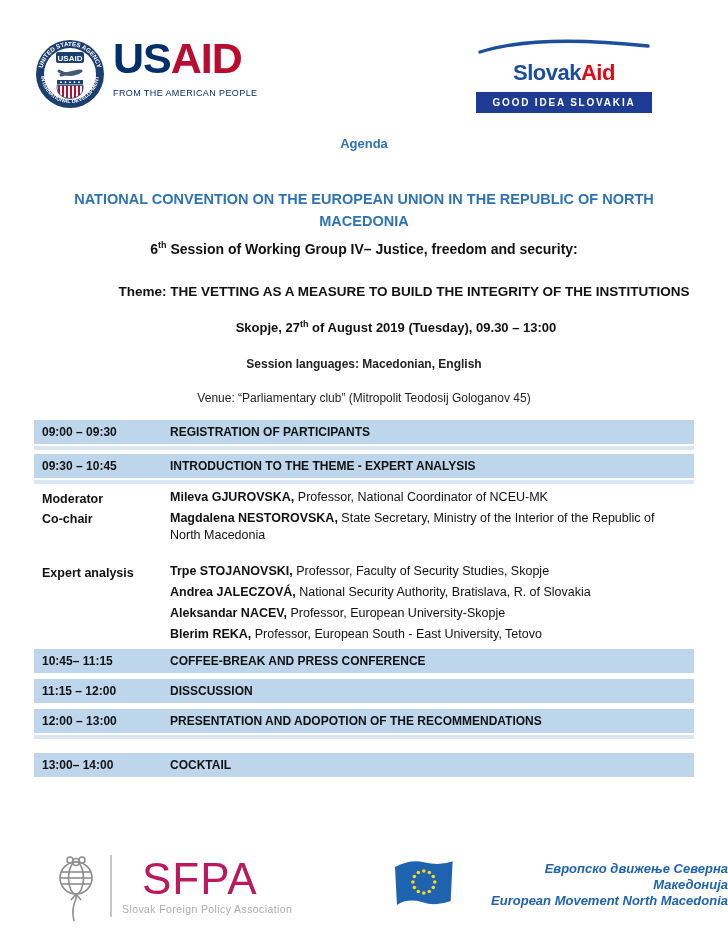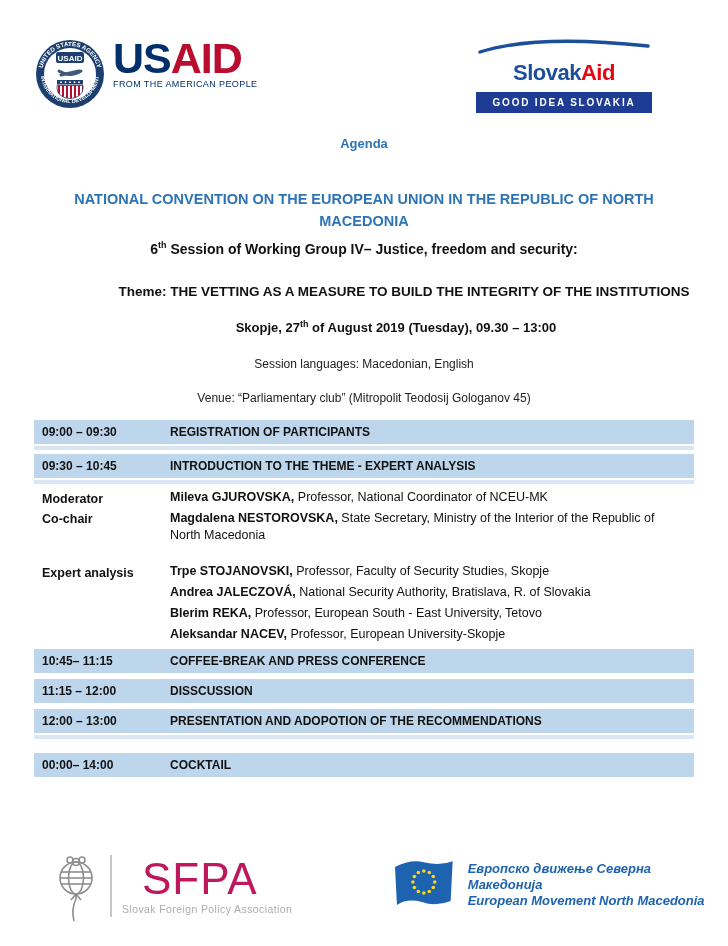--- a/index.html
+++ b/index.html
@@ -9,39 +9,39 @@
   }
   .abs{position:absolute;}
   .center{left:0;width:728px;text-align:center;}
 
   
   .usaid{left:34px;top:38px;display:flex;align-items:flex-start;}
   .usaid-word{margin-left:7px;line-height:1;}
   .usaid-word .mark{font-size:43px;font-weight:700;letter-spacing:-1px;line-height:40px;}
   .usaid-us{color:#002F6C;}
   .usaid-aid{color:#BA0C2F;}
-  .usaid-tag{font-size:9px;color:#002F6C;letter-spacing:.4px;margin-top:2px;font-weight:400;}
+  .usaid-tag{font-size:9px;color:#002F6C;letter-spacing:.4px;margin-top:11px;font-weight:400;}
 
   
   .slovakaid{left:476px;top:38px;width:176px;text-align:center;}
   .sa-word{font-size:22px;font-weight:700;line-height:30px;letter-spacing:-.5px;}
   .sa-slovak{color:#1B4E9B;}
   .sa-aid{color:#E30613;}
   .sa-box{margin-top:4px;background:#1E3C94;color:#fff;font-size:10px;font-weight:700;
           letter-spacing:1.8px;padding:5px 0;}
 
   
   .agenda{top:136px;font-size:13px;font-weight:700;color:#2E74B5;}
   .main-title{top:188px;left:64px;width:600px;text-align:center;font-size:14.5px;font-weight:700;
               color:#2E74B5;line-height:22px;}
   .session-line{top:240px;font-size:14px;font-weight:700;color:#111;}
   .session-line sup,.date-line sup{font-size:9px;font-weight:700;}
   .theme-line{top:284px;font-size:13.5px;font-weight:700;color:#111;padding-left:40px;}
   .date-line{top:319px;font-size:13px;font-weight:700;color:#111;padding-left:32px;}
-  .lang-line{top:357px;font-size:12px;color:#222;}
+  .lang-line{top:357px;font-size:12px;color:#222;font-weight:bold;}
   .venue-line{top:391px;font-size:12px;color:#222;}
 
   
   .schedule{left:34px;top:420px;width:660px;}
   .s-row{display:flex;align-items:center;background:#BDD6EC;padding:5px 8px;
          font-weight:700;font-size:12px;color:#111;}
   .s-time{width:128px;flex:none;}
   .s-title{flex:1;}
   .s-strip{height:4px;background:#D9E6F3;margin-top:2px;}
   .gap4{height:4px;} .gap6{height:6px;} .gap8{height:8px;} .gap14{height:14px;}
@@ -52,21 +52,21 @@
   .s-entry b{font-weight:700;}
 
   
   .sfpa{left:50px;top:848px;display:flex;align-items:center;}
   .sfpa-divider{width:2px;height:62px;background:#C6C6C6;margin:0 10px 0 8px;}
   .sfpa-text .acro{font-size:44px;font-weight:400;color:#be185d;letter-spacing:1px;line-height:44px;margin-left:20px;}
   .sfpa-text .sub{font-size:10.5px;color:#ACACAC;letter-spacing:.4px;margin-top:2px;}
 
   .eumov{left:392px;top:858px;display:flex;align-items:center;}
   .eumov-text{margin-left:12px;color:#1E63B0;font-weight:700;font-style:italic;
-              font-size:13px;line-height:16px;}
+              font-size:13px;line-height:16px;text-align:right;}
 </style>
 </head>
 <body>
 
 <div class="page">
 
   <div class="abs usaid">
     <svg width="72" height="72" viewBox="0 0 72 72">
       <defs>
         <pattern id="usStripes" width="4" height="8" patternUnits="userSpaceOnUse">
@@ -159,22 +159,22 @@
     </div>
     <div class="gap8"></div>
 
     <div class="s-detail">
       <div class="s-label">
         <div>Expert analysis</div>
       </div>
       <div class="s-entries">
         <div class="s-entry"><b>Trpe STOJANOVSKI,</b><span> Professor, Faculty of Security Studies, Skopje</span></div>
         <div class="s-entry"><b>Andrea JALECZOVÁ,</b><span> National Security Authority, Bratislava, R. of Slovakia</span></div>
+        <div class="s-entry"><b>Aleksandar NACEV,</b><span> Professor, European University-Skopje</span></div>
         <div class="s-entry"><b>Blerim REKA,</b><span> Professor, European South - East University, Tetovo</span></div>
-        <div class="s-entry"><b>Aleksandar NACEV,</b><span> Professor, European University-Skopje</span></div>
       </div>
     </div>
 
     <div class="s-row">
       <span class="s-time">10:45– 11:15</span>
       <span class="s-title">COFFEE-BREAK AND PRESS CONFERENCE</span>
     </div>
     <div class="gap6"></div>
 
     <div class="s-row">
@@ -184,21 +184,21 @@
     <div class="gap6"></div>
 
     <div class="s-row">
       <span class="s-time">12:00 – 13:00</span>
       <span class="s-title">PRESENTATION AND ADOPOTION OF THE RECOMMENDATIONS</span>
     </div>
     <div class="s-strip"></div>
     <div class="gap14"></div>
 
     <div class="s-row">
-      <span class="s-time">00:00– 14:00</span>
+      <span class="s-time">13:00– 14:00</span>
       <span class="s-title">COCKTAIL</span>
     </div>
 
   </div>
 
   <div class="abs sfpa">
     <svg width="52" height="76" viewBox="0 0 52 76" fill="none" stroke="#8E8E8E" stroke-width="1.6">
       <circle cx="26" cy="14" r="3.5"></circle>
       <circle cx="20" cy="12" r="3"></circle>
       <circle cx="32" cy="12" r="3"></circle>

